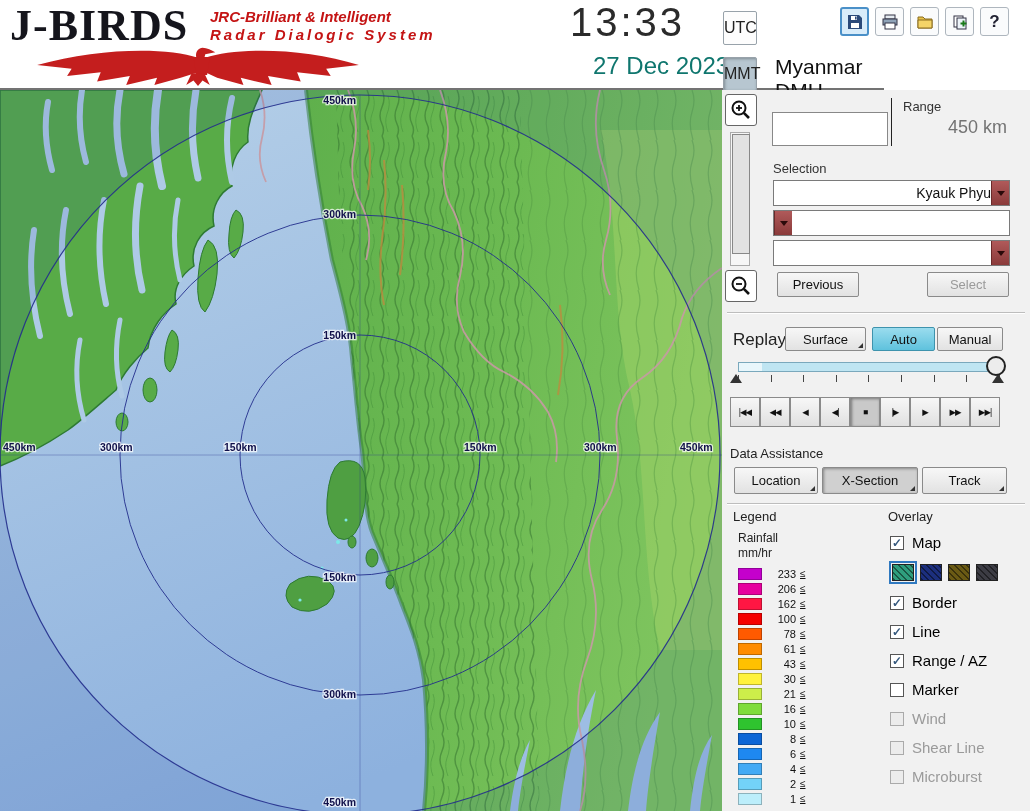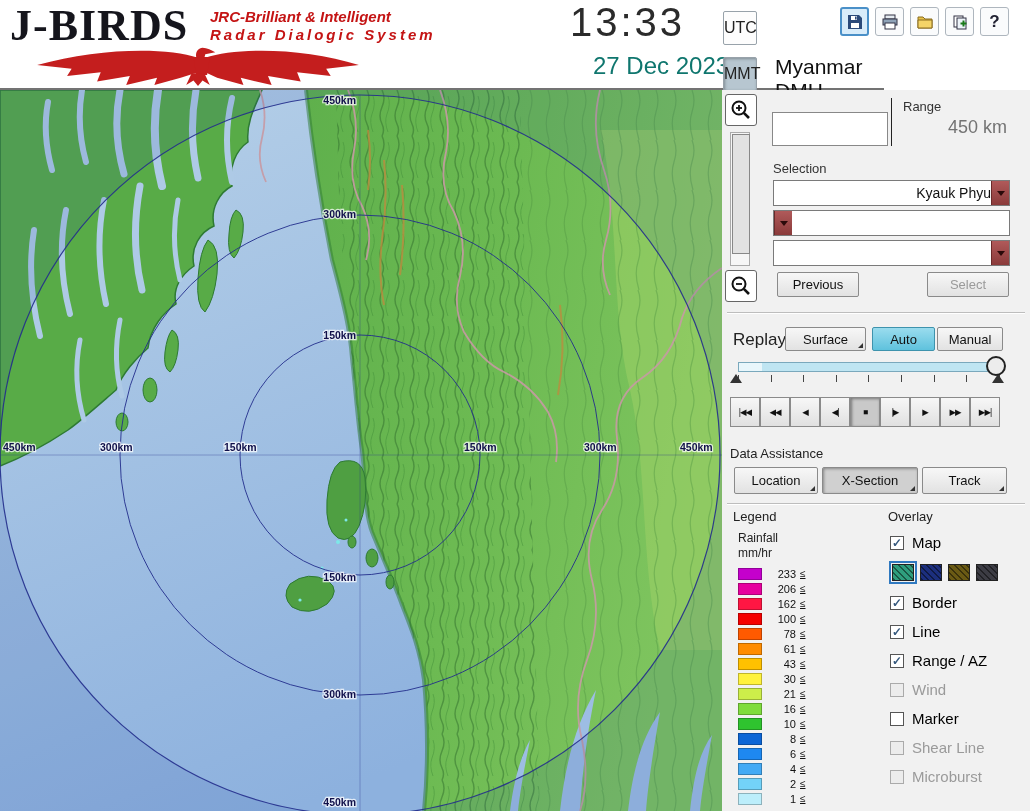--- a/index.html
+++ b/index.html
@@ -492,28 +492,28 @@
           <span class="olabel">Border</span>
         </div>
         <div class="oitem">
           <span class="cb checked"></span>
           <span class="olabel">Line</span>
         </div>
         <div class="oitem">
           <span class="cb checked"></span>
           <span class="olabel">Range / AZ</span>
         </div>
+        <div class="oitem">
+          <span class="cb"></span>
+          <span class="olabel">Marker</span>
+        </div>
         <div class="oitem disabled">
           <span class="cb"></span>
           <span class="olabel">Wind</span>
         </div>
-        <div class="oitem">
-          <span class="cb"></span>
-          <span class="olabel">Marker</span>
-        </div>
         <div class="oitem disabled">
           <span class="cb"></span>
           <span class="olabel">Shear Line</span>
         </div>
         <div class="oitem disabled">
           <span class="cb"></span>
           <span class="olabel">Microburst</span>
         </div>
       </div>
   </div>

